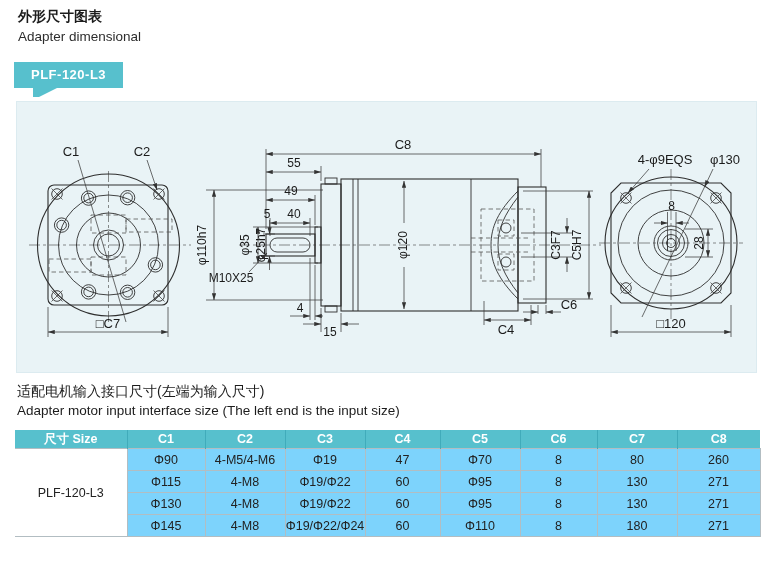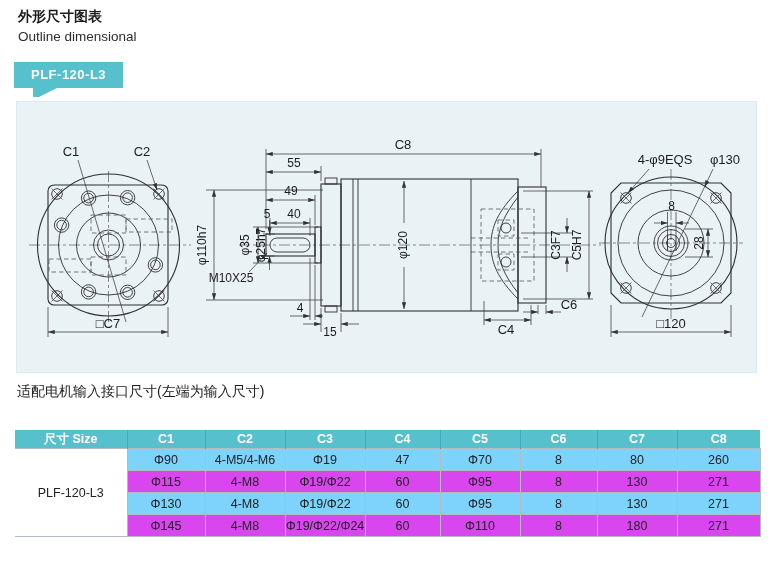--- a/index.html
+++ b/index.html
@@ -17,37 +17,37 @@
   .caption{position:absolute;left:17px;top:381px;line-height:1.45;}
   .caption .cn{font-size:14px;color:#1c1c1c;}
   .caption .en{font-size:13.5px;color:#1c1c1c;}
   table.spec{position:absolute;left:15px;top:430px;width:745px;border-collapse:collapse;
          table-layout:fixed;font-size:12.5px;}
   table.spec th{background:#57c0cd;color:#fff;font-weight:bold;height:18px;
          border-right:1px solid #41abba;padding:0;text-align:center;}
   table.spec th:last-child{border-right:none;}
   table.spec td{height:21px;text-align:center;color:#222;
          border:1px solid #b2bdc2;padding:0;background:#7dd3fc;}
-  table.spec tr.alt td{background:#d946ef;}
+  table.spec tr.alt td{background:#7dd3fc;}
   table.spec td.model{background:#fff;border-left:none;font-size:12.5px;}
   table.spec{border-bottom:1px solid #8d999f;}
   
   .ol{stroke:#2e2e2e;stroke-width:1.1;fill:none;}
   .th{stroke:#2e2e2e;stroke-width:0.9;fill:none;}
   .dim{stroke:#3c3c3c;stroke-width:0.75;fill:none;}
   .cl{stroke:#5a5a5a;stroke-width:0.7;fill:none;stroke-dasharray:11 3 3 3;}
   .hid{stroke:#555;stroke-width:0.8;fill:none;stroke-dasharray:4.5 3;}
   text.d{font-size:12px;fill:#1b1b1b;}
   text.c{font-size:13px;fill:#1b1b1b;}
 </style>
 </head>
 <body>
 
 <div class="title">外形尺寸图表</div>
-<div class="subtitle">Outline dimensional</div>
+<div class="subtitle">Adapter dimensional</div>
 <div class="badge">PLF-120-L3</div>
 
 <div class="panel">
 <svg width="739" height="270" viewBox="0 0 739 270">
   <defs>
     <marker id="ar" viewBox="0 0 10 6" refX="9.5" refY="3" markerWidth="9.5" markerHeight="5.7" orient="auto-start-reverse">
           <path d="M0,0 L10,3 L0,6 Z" fill="#333"></path>
         </marker>
   </defs>
 
@@ -252,20 +252,21 @@
     <line class="dim" x1="594" y1="203" x2="594" y2="235"></line>
     <line class="dim" x1="714" y1="203" x2="714" y2="235"></line>
     <line class="dim" x1="594" y1="230" x2="714" y2="230" marker-start="url(#ar)" marker-end="url(#ar)"></line>
     <text class="c" x="654" y="226" text-anchor="middle">□120</text>
   </g>
 </svg>
 </div>
 
 <div class="caption">
   <div class="cn">适配电机输入接口尺寸(左端为输入尺寸)</div>
+  <div class="en">Adapter motor input interface size (The left end is the input size)</div>
 </div>
 
 <table class="spec">
   <colgroup>
     <col style="width:112px">
       <col style="width:78px">
       <col style="width:80px">
     <col style="width:80px">
       <col style="width:75px">
       <col style="width:80px">

